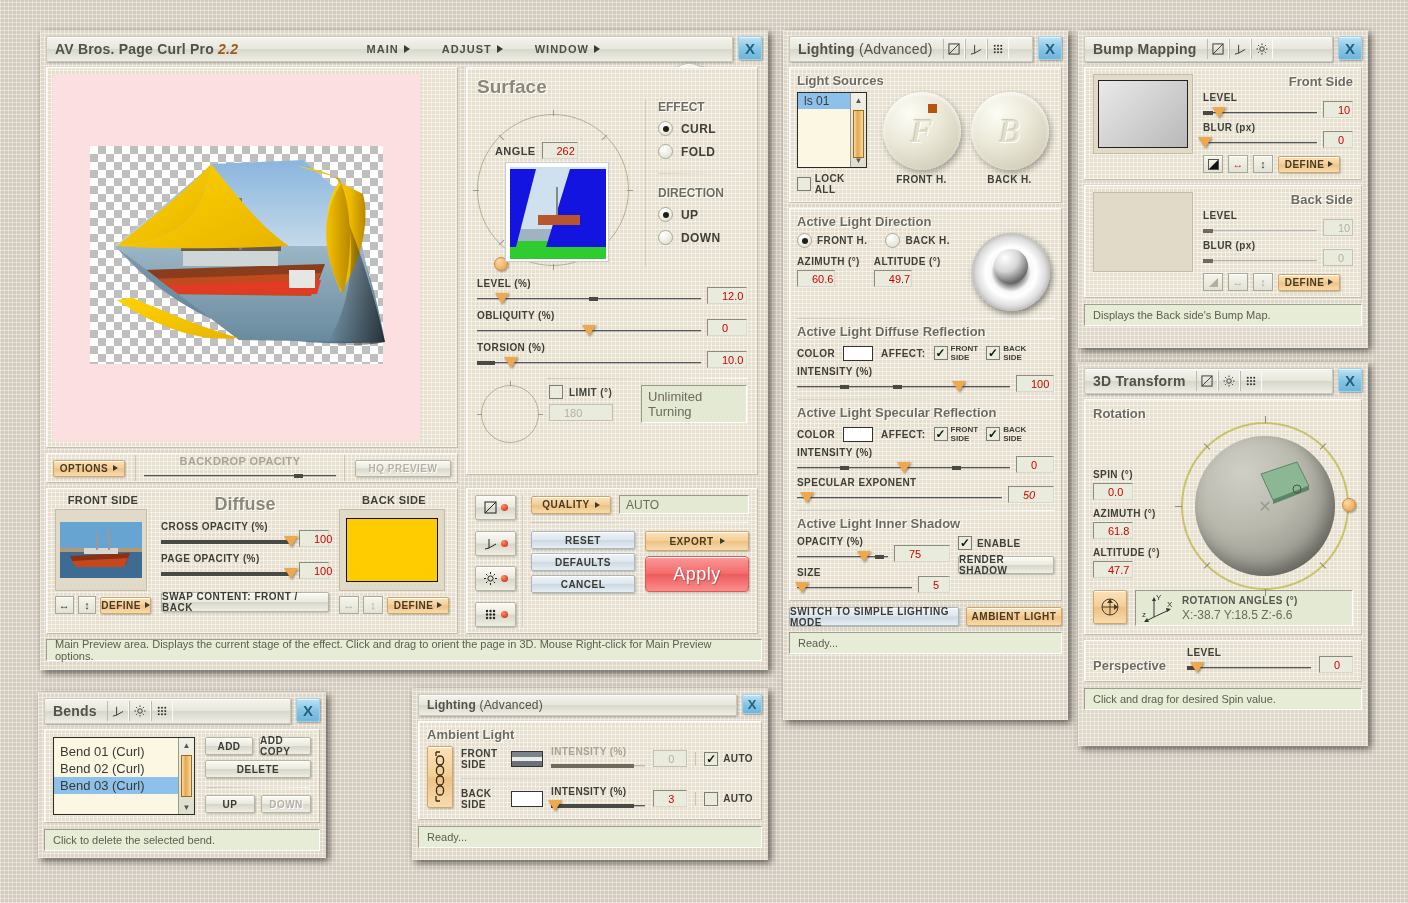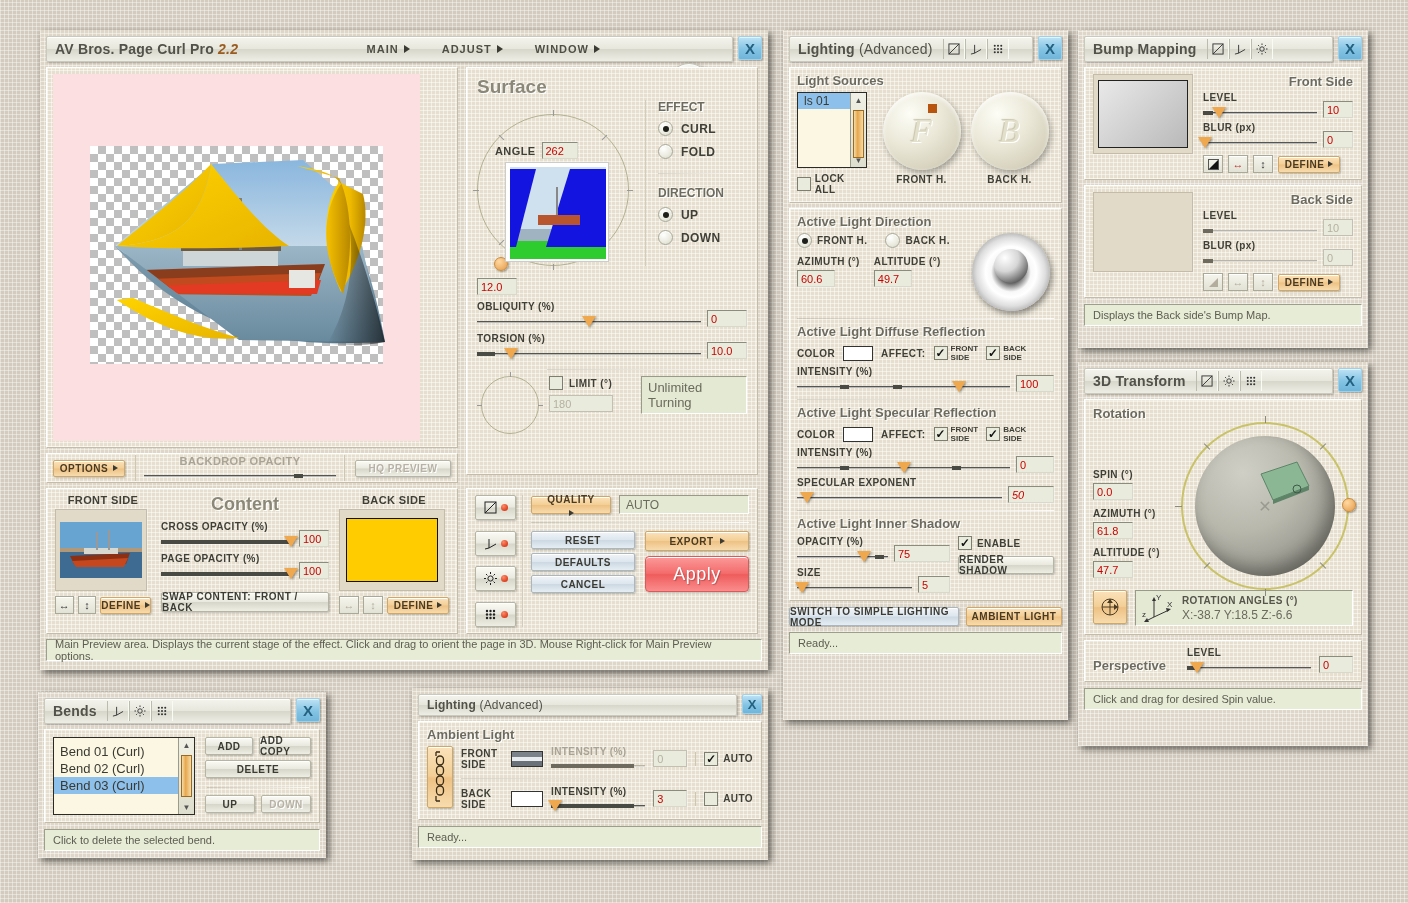--- a/index.html
+++ b/index.html
@@ -75,21 +75,21 @@
   
   .group { border:1px solid #c4bca8; border-top-color:#fff; border-left-color:#fff;
            box-shadow:inset 0 0 0 1px rgba(255,255,255,.35); position:relative; }
   .grp-title { font-size:13px; font-weight:bold; color:#6d6a5e;
                text-shadow:1px 1px 0 #fff, -1px -1px 0 rgba(255,255,255,.6); }
   .lbl { font-size:10px; font-weight:bold; color:#3f3f38; letter-spacing:.4px; }
   .lbl-sm { font-size:8px; font-weight:bold; color:#3f3f38; }
   .lbl-dim { color:#a9a396; }
   .num {
     background:#e9ecdc; border:1px solid #8b8b7e; border-right-color:#d8d8cc; border-bottom-color:#d8d8cc;
-    color:#c00; font-size:11px; padding:1px 3px; font-family:"Liberation Sans", sans-serif; height:17px;
+    color:#c00; font-size:11px; padding:1px 14px; font-family:"Liberation Sans", sans-serif; height:17px;
     display:flex; align-items:center;
   }
   .num.dim { color:#b5b0a2; border-color:#c3bfb2; }
   .slider { position:relative; height:12px; }
   .slider .track {
     position:absolute; left:0; right:0; top:6px; height:2px;
     background:linear-gradient(180deg,#555 0 1px,#bbb 1px 2px);
   }
   .slider .fill { position:absolute; top:5px; height:4px; background:#4a4a44; left:0; }
   .slider .knob {
@@ -349,20 +349,28 @@
             </div>
             <div style="display:flex;align-items:center;gap:8px;margin-top:8px;">
               <span class="radio"></span>
               <span class="lbl" style="font-size:12px;">DOWN</span>
             </div>
           </div>
         </div>
 
         <div style="margin-top:12px;">
           <div style="display:flex;align-items:flex-end;gap:6px;margin-bottom:6px;">
+            <div style="flex:1;">
+              <div class="lbl">LEVEL (%)</div>
+              <div class="slider" style="margin-top:3px;">
+                <div class="track"></div>
+                  <div class="tickm" style="left:50%"></div>
+                  <div class="knob" style="left:11%"></div>
+              </div>
+            </div>
             <span class="num" style="width:40px;">12.0</span>
           </div>
           <div style="display:flex;align-items:flex-end;gap:6px;margin-bottom:6px;">
             <div style="flex:1;">
               <div class="lbl">OBLIQUITY (%)</div>
               <div class="slider" style="margin-top:3px;">
                 <div class="track"></div>
                   <div class="knob" style="left:50%"></div>
               </div>
             </div>
@@ -425,21 +433,21 @@
           <span class="iconbtn">↔</span>
           <span class="iconbtn">↕</span>
           <span class="btn tan" style="flex:1;height:17px;gap:4px;">
             <span>DEFINE</span>
             <span class="tri-sm"></span>
           </span>
         </div>
       </div>
 
       <div style="flex:1;padding:0 10px;">
-        <div class="grp-title" style="font-size:18px;color:#8c8878;text-align:center;">Content</div>
+        <div class="grp-title" style="font-size:18px;color:#8c8878;text-align:center;">Diffuse</div>
         <div style="display:flex;align-items:flex-end;gap:5px;margin-top:6px;">
           <div style="flex:1;">
             <div class="lbl">CROSS OPACITY (%)</div>
             <div class="slider" style="margin-top:3px;">
               <div class="track"></div>
                 <div class="fill" style="width:98%"></div>
                 <div class="knob" style="left:98%"></div>
             </div>
           </div>
           <span class="num" style="width:30px;">100</span>
@@ -521,21 +529,21 @@
                 <circle cx="6.5" cy="10" r="1.2"></circle>
                 <circle cx="10" cy="10" r="1.2"></circle>
               </g>
           </svg>
           <span style="width:7px;height:7px;border-radius:50%;background:radial-gradient(circle at 35% 30%,#ff8a6a,#cc2200);"></span>
         </div>
       </div>
 
       <div style="flex:1;">
         <div style="display:flex;gap:8px;align-items:center;">
-          <div class="btn tan" style="width:80px;height:18px;gap:5px;flex-direction:column;">
+          <div class="btn tan" style="width:80px;height:18px;gap:5px;">
             <span>QUALITY</span>
             <span class="tri-sm"></span>
           </div>
           <div style="flex:1;background:#e4e9d4;border:1px solid #9a9a88;border-right-color:#fff;border-bottom-color:#fff;
                       font-size:12px;color:#6b6b5c;padding:1px 6px;height:19px;display:flex;align-items:center;">AUTO</div>
         </div>
         <div class="divline" style="margin:8px 0 8px 0;"></div>
         <div style="display:flex;gap:10px;">
           <div style="flex:1;display:flex;flex-direction:column;gap:4px;">
             <div class="btn blue" style="height:18px;">RESET</div>

